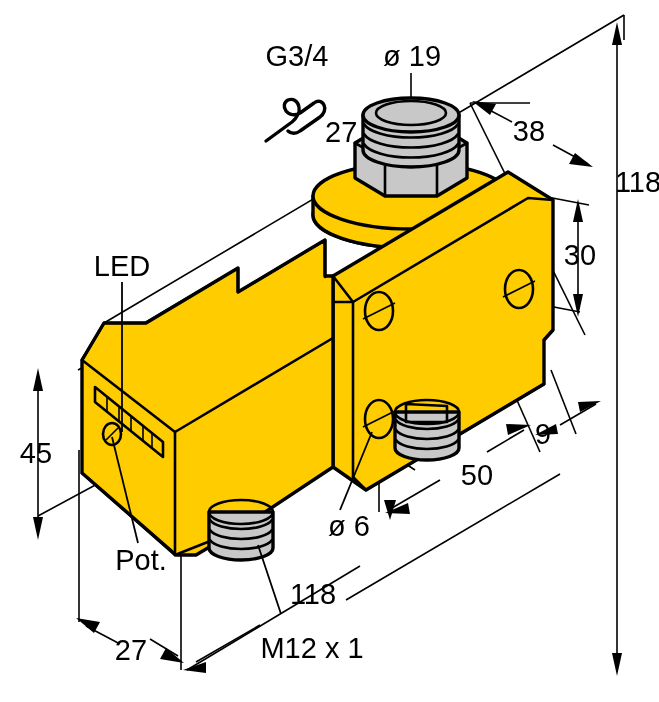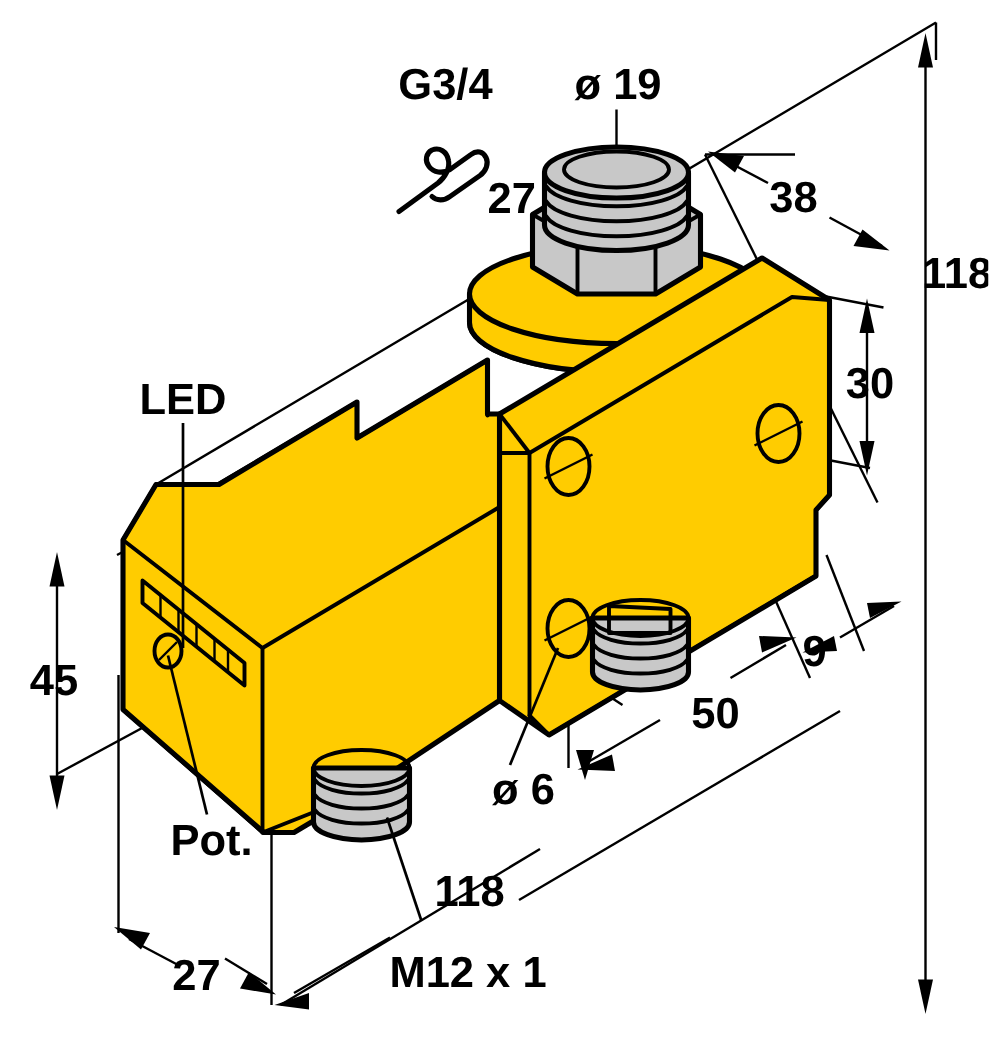--- a/index.html
+++ b/index.html
@@ -7,21 +7,20 @@
     padding: 0;
     background: #ffffff;
   }
   #drawing-root {
     position: relative;
     width: 659px;
     height: 702px;
     background: #ffffff;
     font-family: "Liberation Sans", sans-serif;
     overflow: hidden;
-    font-weight: bold;
   }
   svg.sheet {
     position: absolute;
     left: 0;
     top: 0;
     width: 659px;
     height: 702px;
     display: block;
   }
   text {

